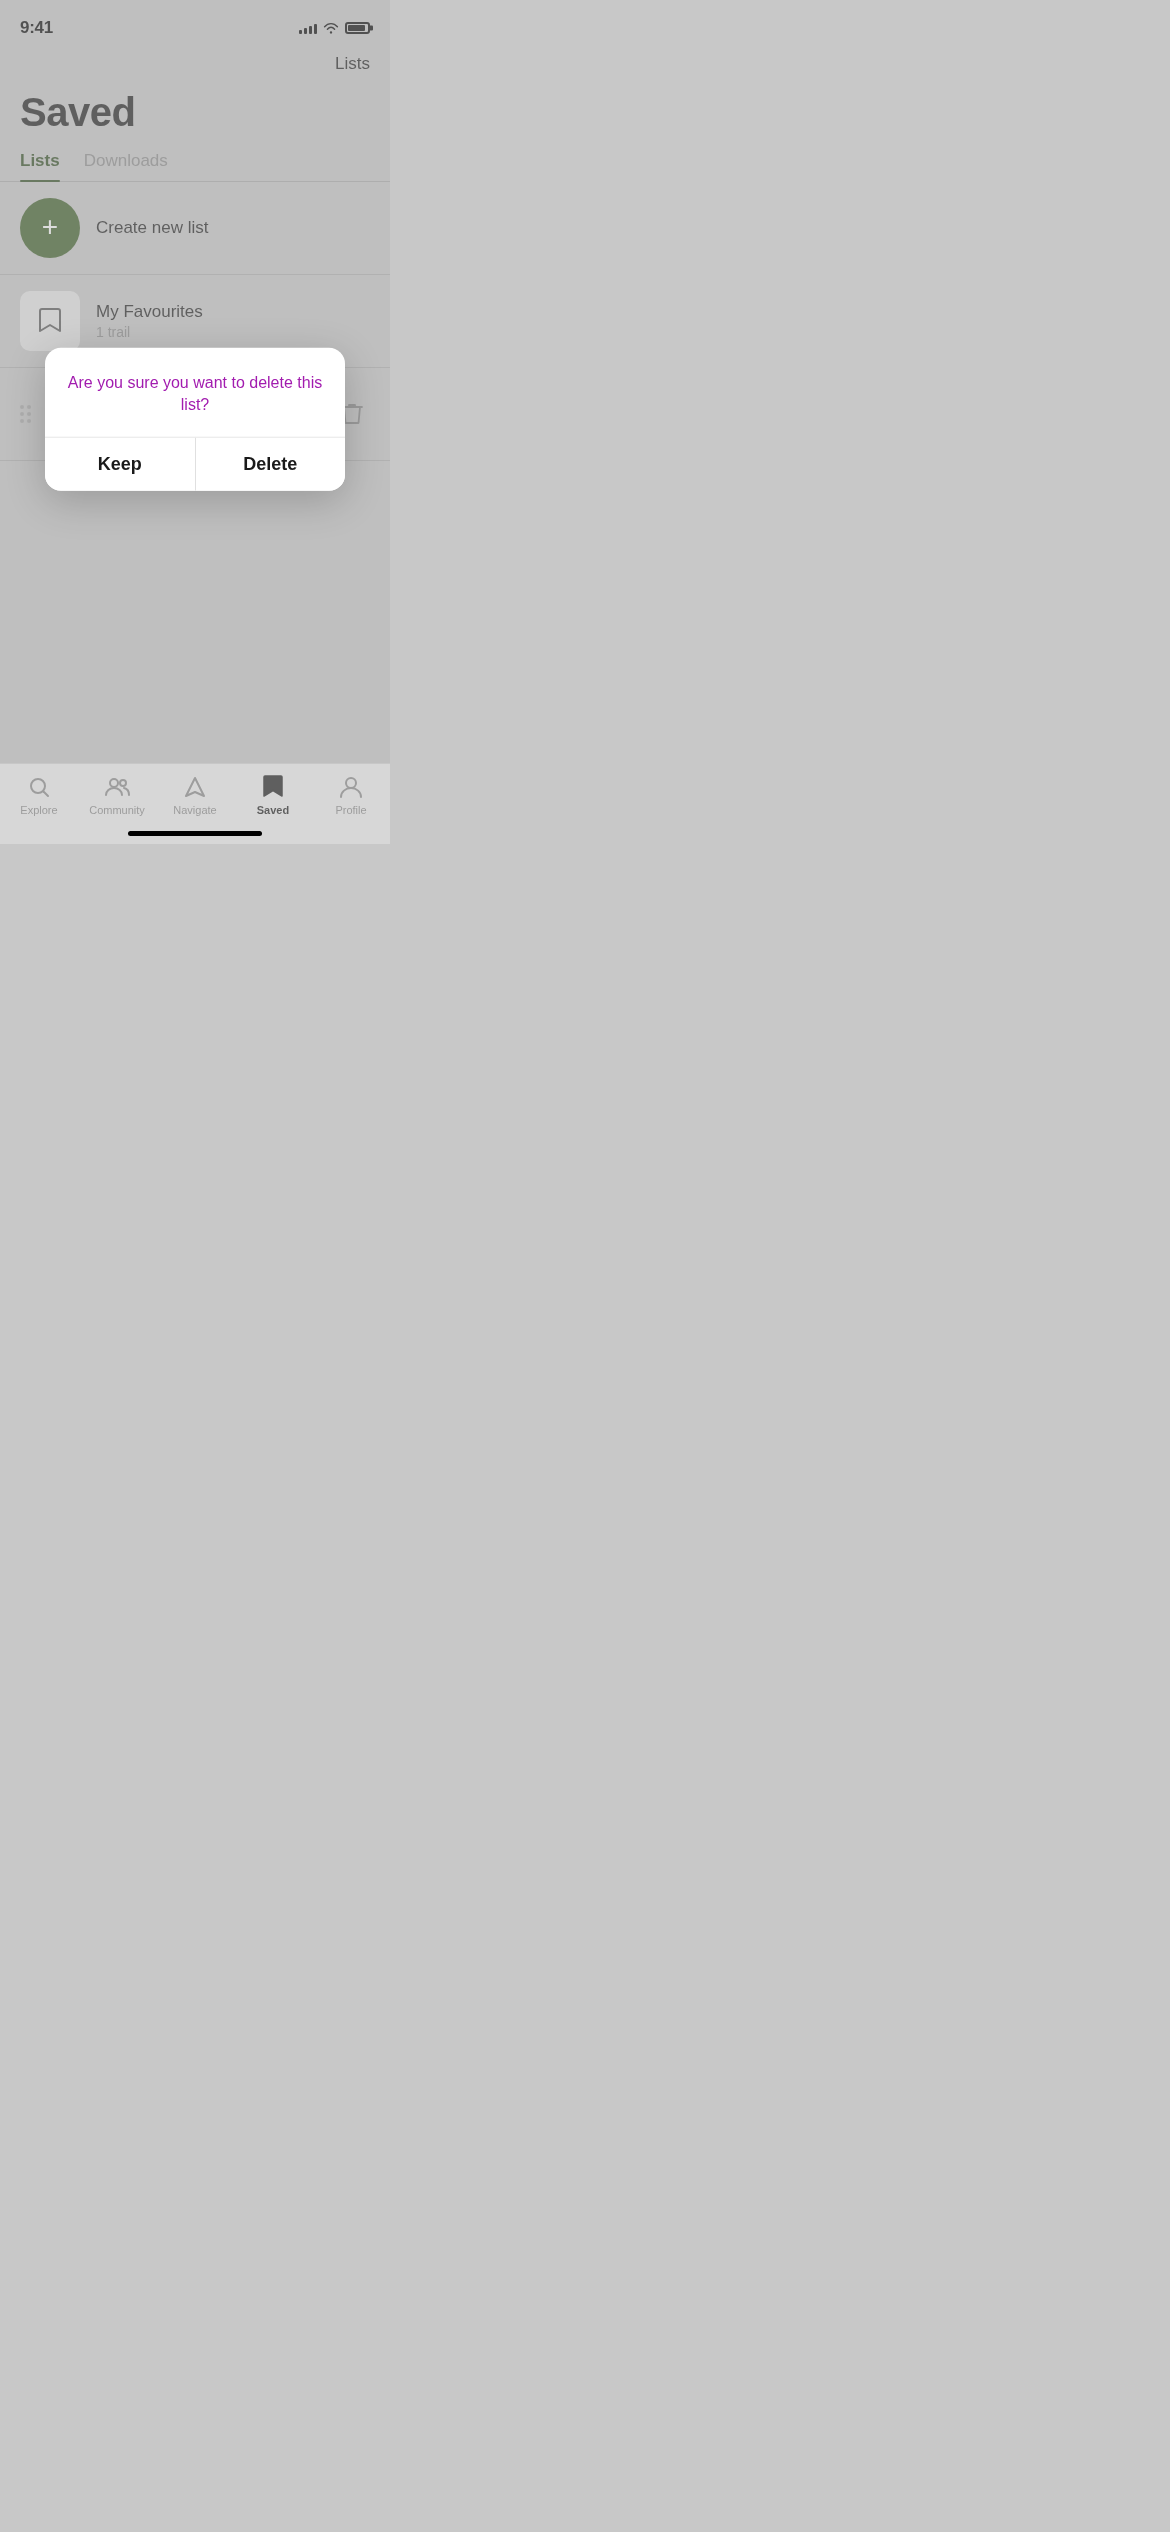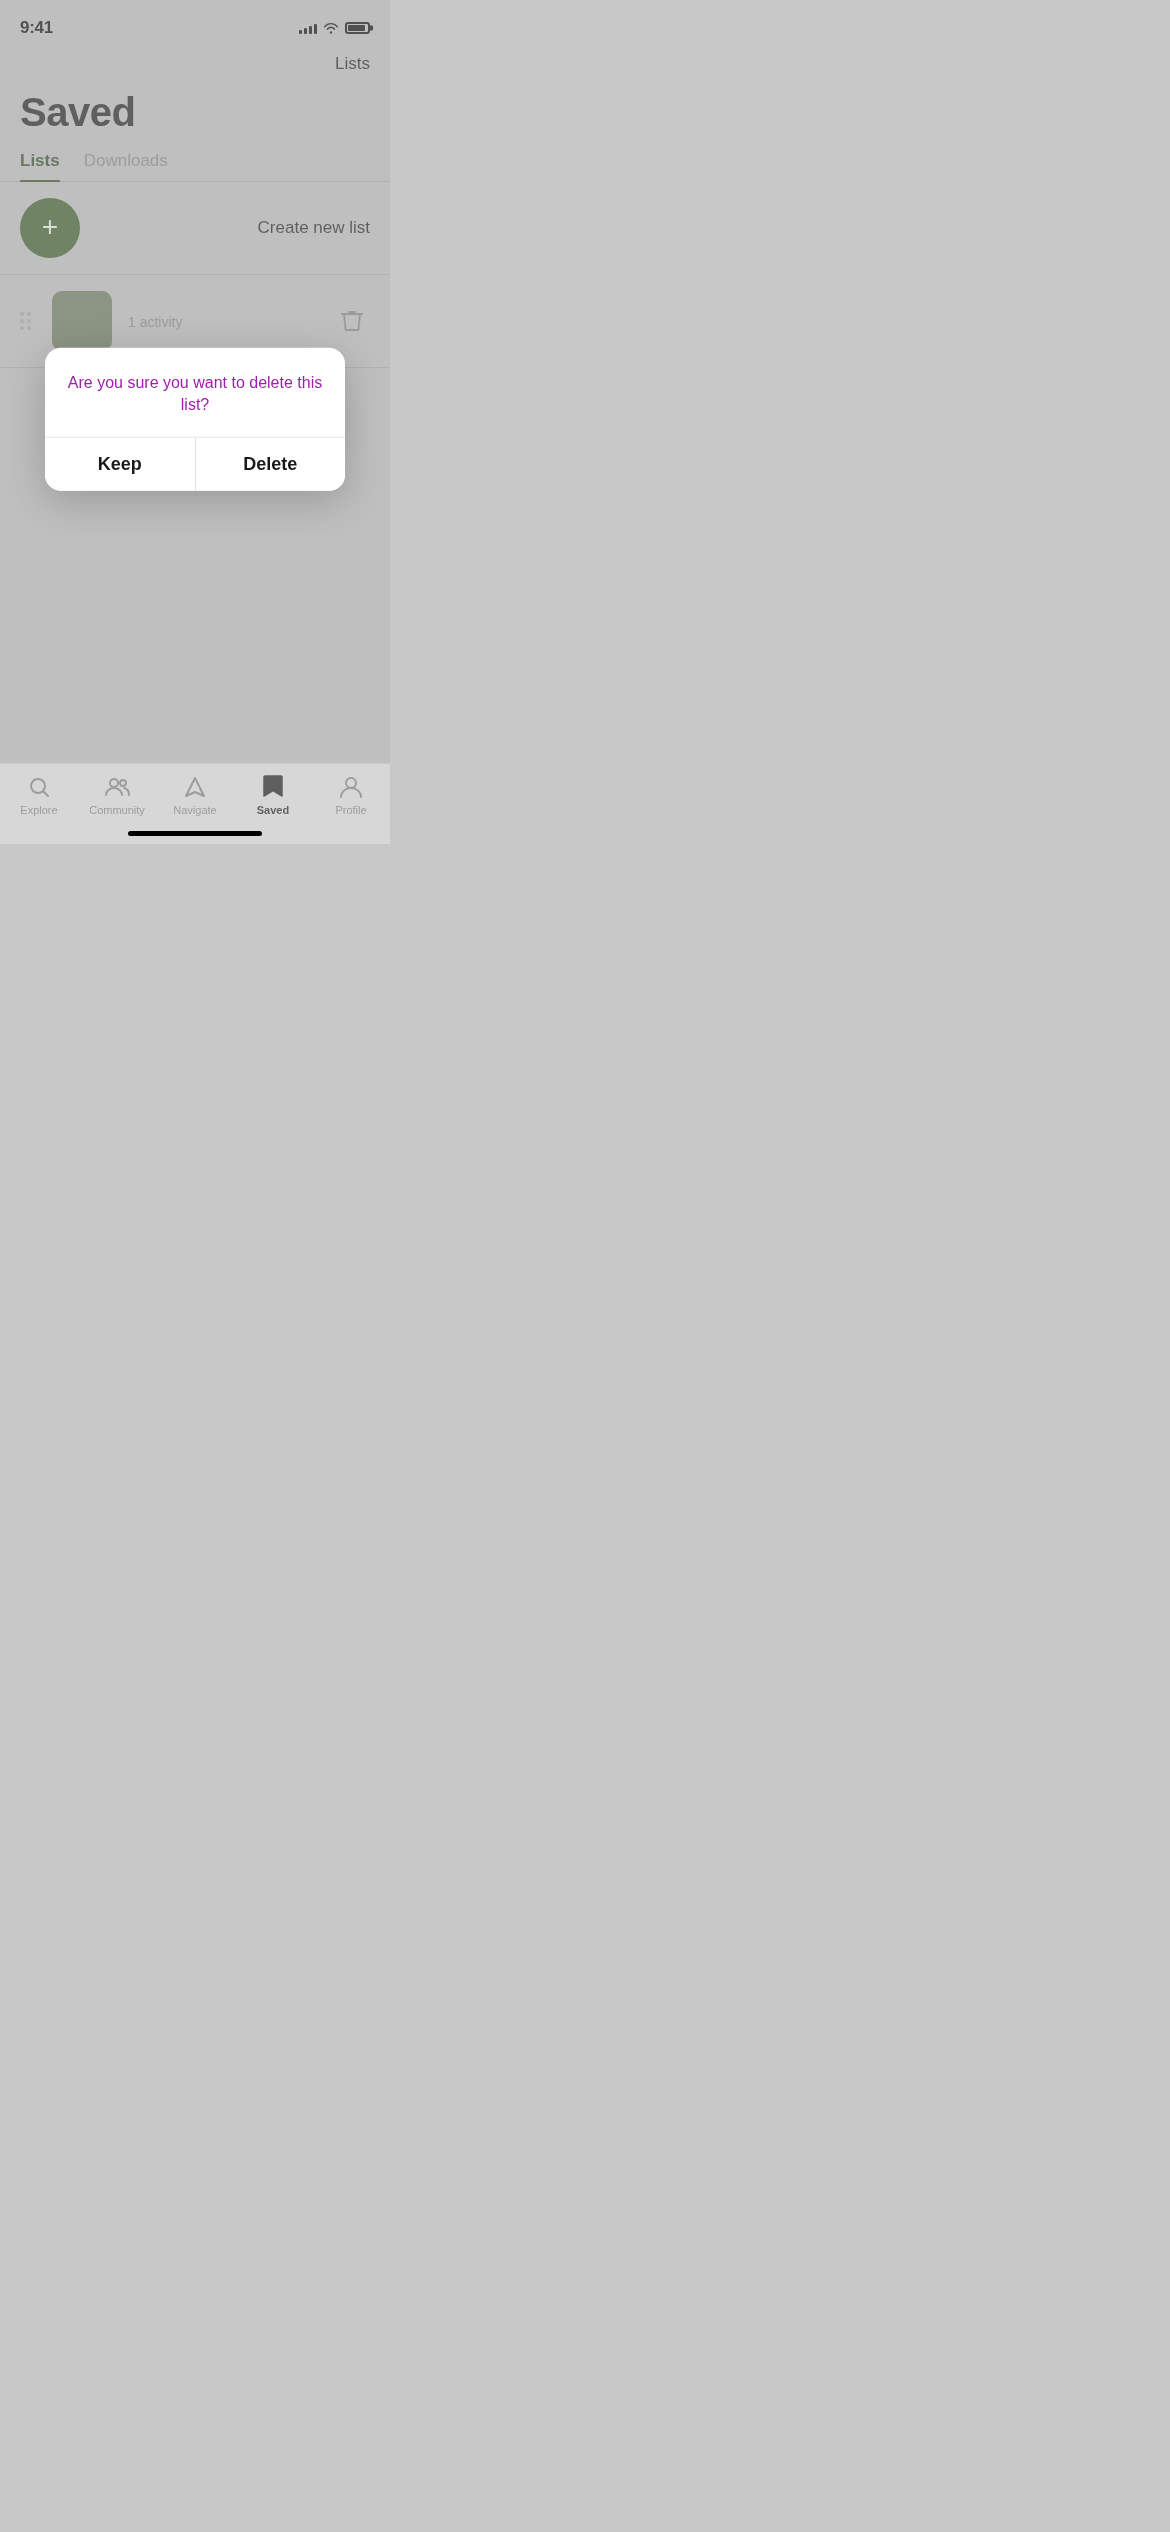--- a/index.html
+++ b/index.html
@@ -189,21 +189,20 @@
     }
 
     .list-item-text {
       flex: 1;
     }
 
     .list-item-title {
       font-size: 17px;
       font-weight: 500;
       color: #1a1a1a;
-      text-align: right;
     }
 
     .list-item-subtitle {
       font-size: 14px;
       color: #8a8a8a;
       margin-top: 2px;
     }
 
     
     .list-item-partial {
@@ -398,20 +397,31 @@
 
   <div class="list-item">
     <div class="create-icon">
       <span>+</span>
     </div>
     <div class="list-item-text">
       <div class="list-item-title">Create new list</div>
     </div>
   </div>
 
+  <div class="list-item">
+    <div class="bookmark-icon-box">
+      <svg width="24" height="28" viewBox="0 0 24 28" fill="none">
+        <path d="M4 2h16a2 2 0 012 2v20l-10-6L2 24V4a2 2 0 012-2z" stroke="#555" stroke-width="2" stroke-linejoin="round" fill="none"></path>
+      </svg>
+    </div>
+    <div class="list-item-text">
+      <div class="list-item-title">My Favourites</div>
+      <div class="list-item-subtitle">1 trail</div>
+    </div>
+  </div>
 
   <div class="list-item-partial">
     <div class="dots-handle">
       <div class="dots-row">
           <div class="dot"></div>
           <div class="dot"></div>
         </div>
       <div class="dots-row">
           <div class="dot"></div>
           <div class="dot"></div>

